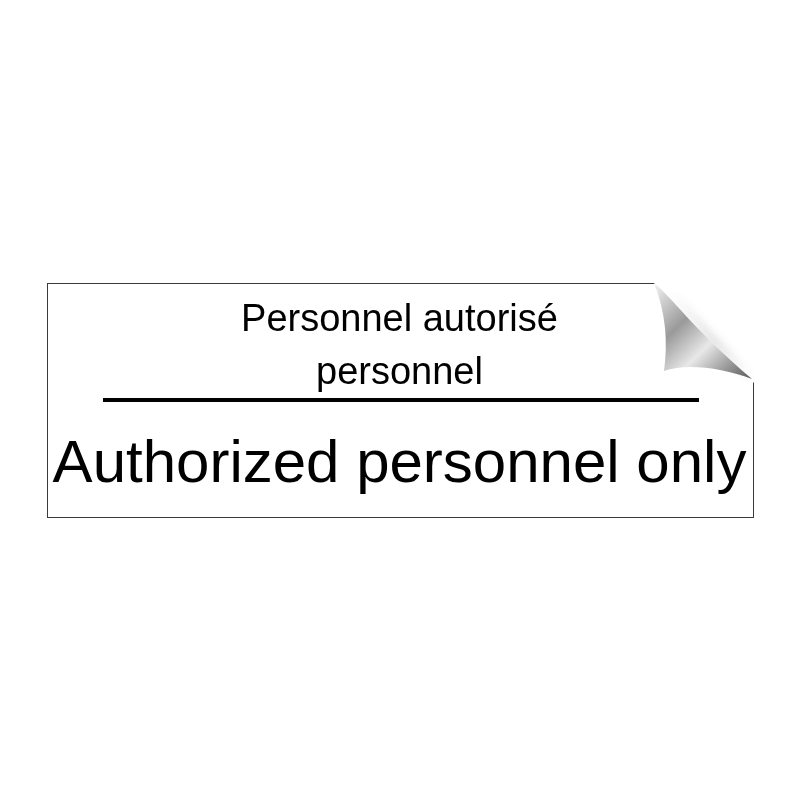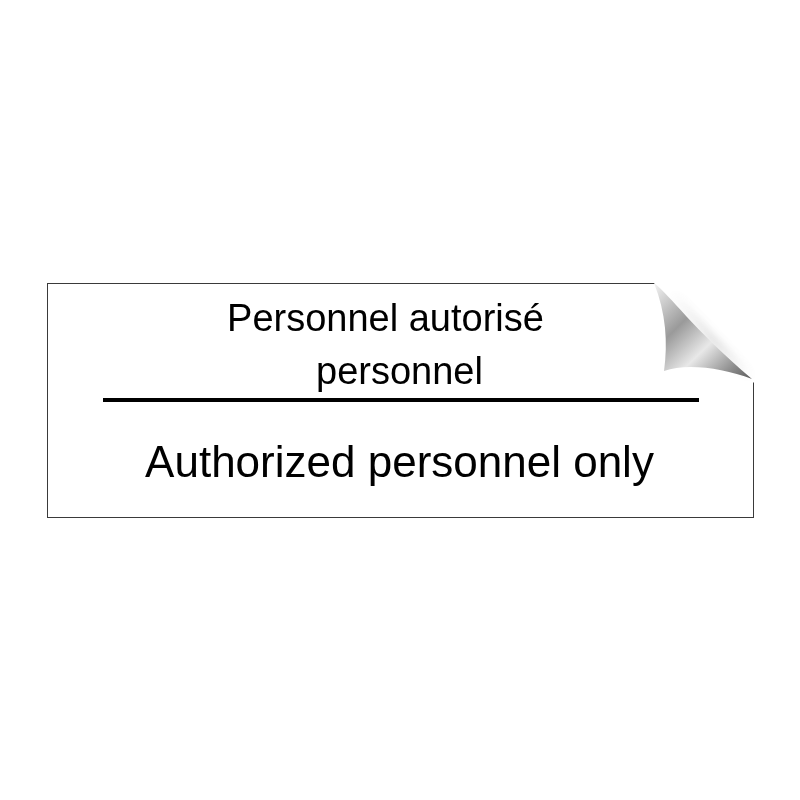--- a/index.html
+++ b/index.html
@@ -12,32 +12,32 @@
     .fr-text {
       position: absolute; left: 0; width: 700px; text-align: center;
       font-family: "Liberation Sans", sans-serif; font-size: 38px; color: #000;
       line-height: 40px;
     }
     .divider {
       position: absolute; left: 103px; top: 398px; width: 596px; height: 4px; background: #000;
     }
     .en-text {
       position: absolute; left: 47px; top: 432px; width: 705px; text-align: center;
-      font-family: "Liberation Sans", sans-serif; font-size: 44px; color: #000; line-height: 60px;
+      font-family: "Liberation Sans", sans-serif; font-size: 60px; color: #000; line-height: 60px;
     }
     .curl {
       position: absolute; left: 652px; top: 283px; width: 110px; height: 100px;
     }
   </style>
 </head>
 <body>
 
 <div class="sticker"></div>
 
-<div class="fr-text" style="left:33px; width:705px; top:298px;">Personnel autorisé</div>
+<div class="fr-text" style="left:47px; width:705px; top:298px;">Personnel autorisé</div>
 <div class="fr-text" style="left:47px; width:705px; top:351px;">personnel</div>
 
 <div class="divider"></div>
 
 <div class="en-text">Authorized personnel only</div>
 
 <svg class="curl" viewBox="0 0 110 100">
   <defs>
     <linearGradient id="cg" x1="0" y1="0" x2="1" y2="1">
       <stop offset="0" stop-color="#f4f4f4"></stop>

